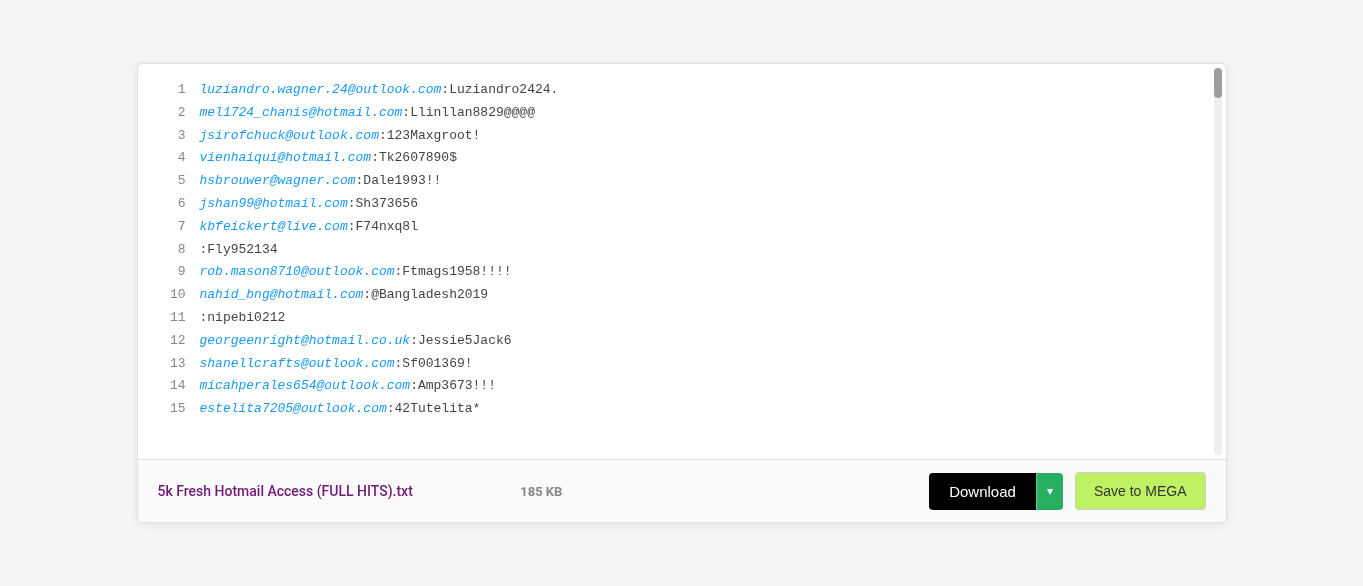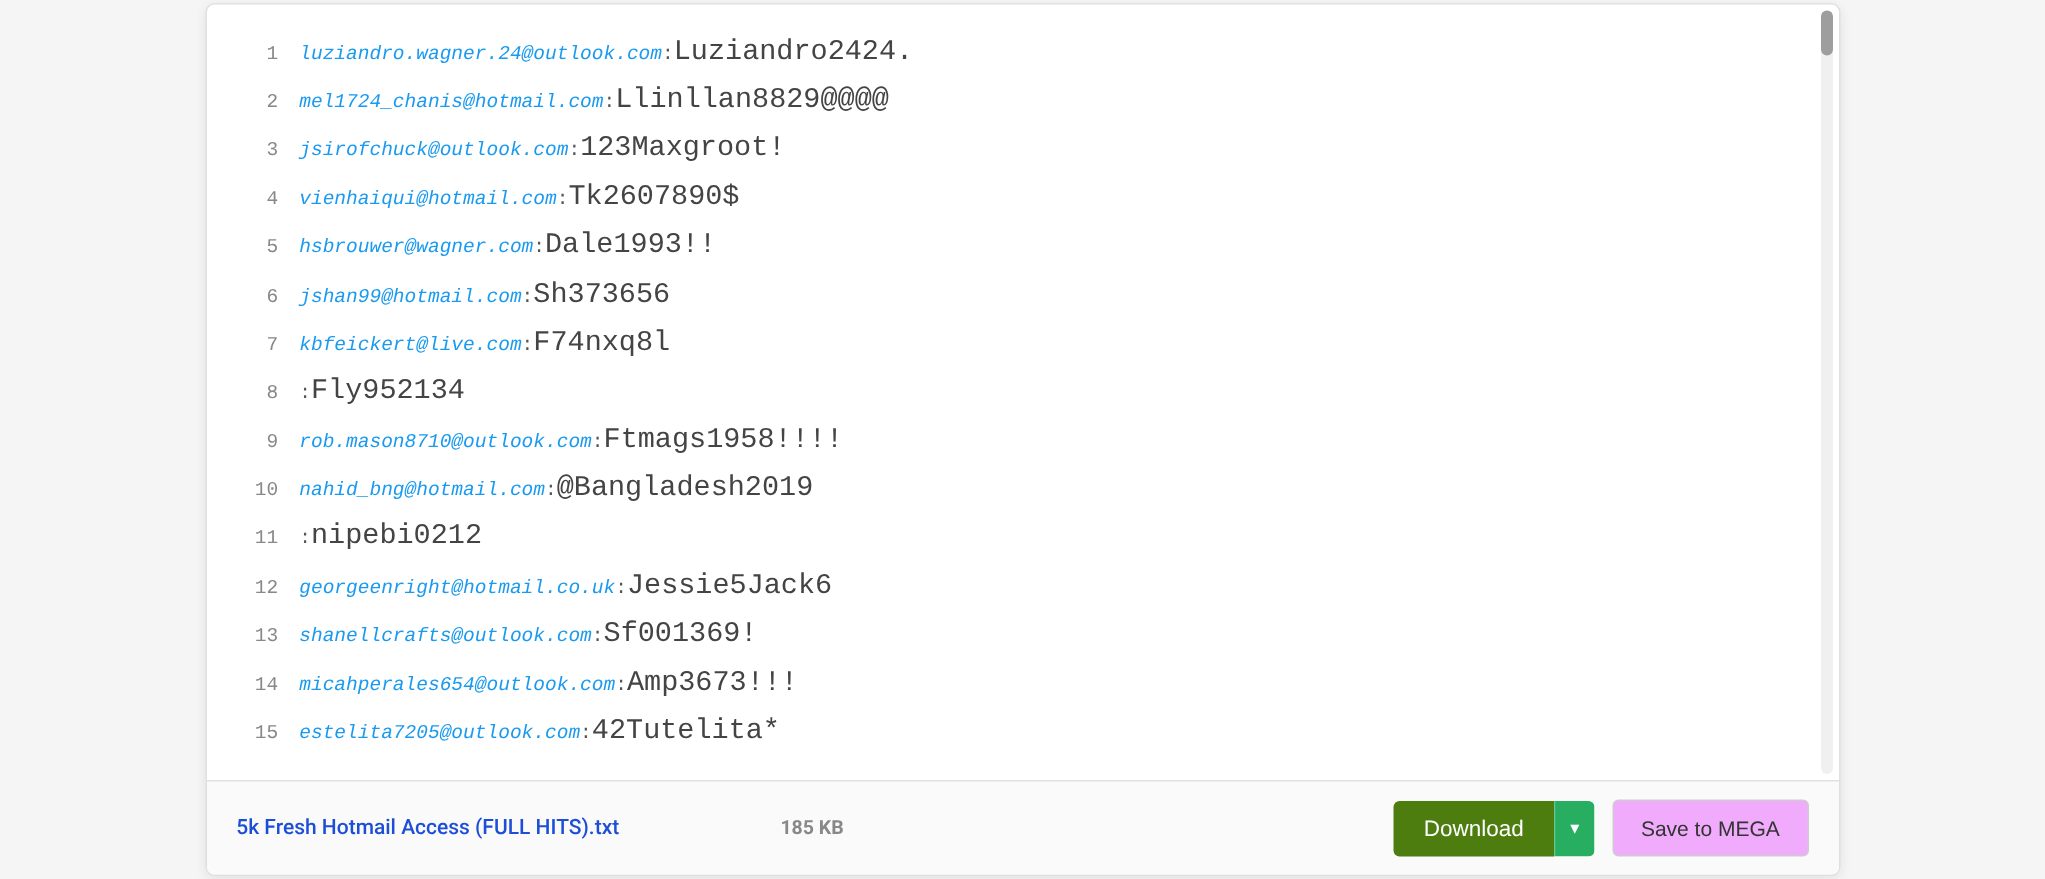--- a/index.html
+++ b/index.html
@@ -82,35 +82,35 @@
       font-style: italic;
     }
 
     .line-separator {
       color: #555555;
       font-size: 13px;
     }
 
     .line-password {
       color: #444444;
-      font-size: 19px;
+      font-size: 13px;
     }
 
     .file-footer {
       display: flex;
       align-items: center;
       padding: 12px 20px;
       border-top: 1px solid #e0e0e0;
       background: #fafafa;
       gap: 12px;
     }
 
     .file-name {
       font-size: 14px;
-      color: #1d4ed8;
+      color: #701a75;
       font-weight: 500;
       flex: 1;
     }
 
     .file-size {
       font-size: 13px;
       color: #888888;
       margin-left: 8px;
       font-weight: bold;
     }
@@ -118,21 +118,21 @@
     .footer-spacer {
       flex: 1;
     }
 
     .download-btn-group {
       display: flex;
       align-items: stretch;
     }
 
     .download-btn-main {
-      background: #4d7c0f;
+      background: #000000;
       color: #ffffff;
       border: none;
       padding: 10px 20px;
       font-size: 15px;
       font-weight: 500;
       cursor: pointer;
       border-radius: 4px 0 0 4px;
       outline: none;
     }
 
@@ -142,21 +142,21 @@
       border: none;
       border-left: 1px solid rgba(255,255,255,0.3);
       padding: 10px 10px;
       font-size: 12px;
       cursor: pointer;
       border-radius: 0 4px 4px 0;
       outline: none;
     }
 
     .save-mega-btn {
-      background: #f0abfc;
+      background: #bef264;
       color: #333333;
       border: 1px solid #cccccc;
       padding: 10px 18px;
       font-size: 14px;
       cursor: pointer;
       border-radius: 4px;
       outline: none;
     }
   </style>
 </head>

